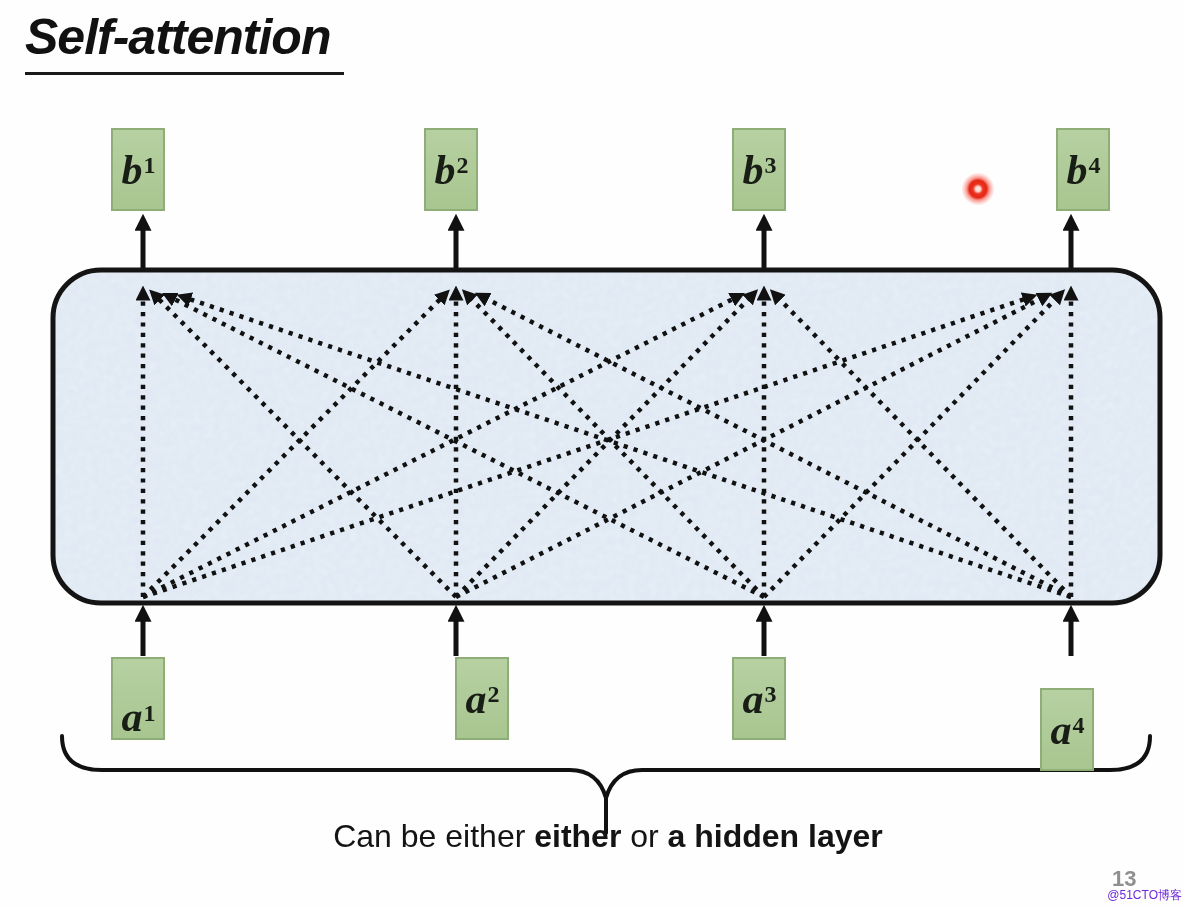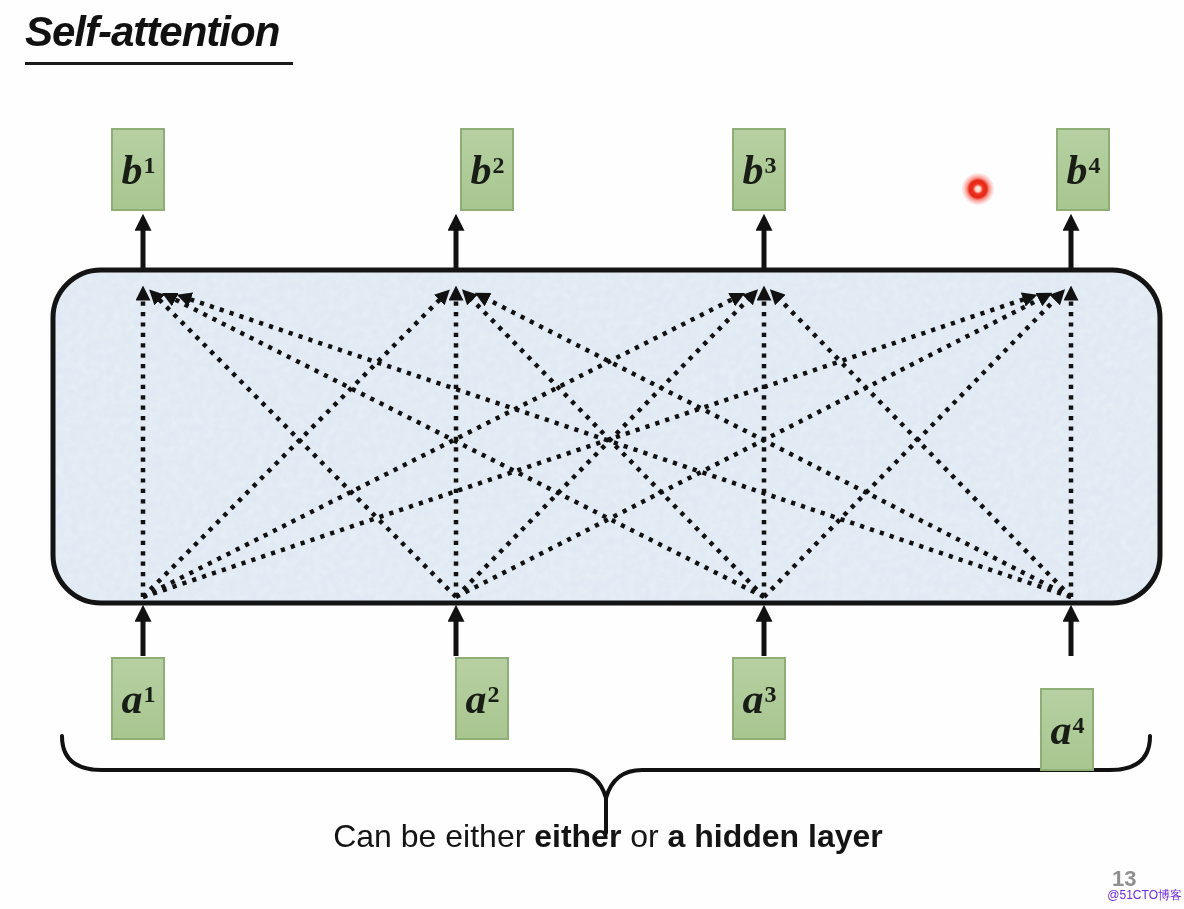--- a/index.html
+++ b/index.html
@@ -8,21 +8,21 @@
     width:1184px;height:909px;
     background:#fefefe;
     overflow:hidden;
     font-family:"Liberation Sans", sans-serif;
   }
   
   #title{
     position:absolute;left:25px;top:8px;
     font-family:"Liberation Sans", sans-serif;
     font-weight:bold;font-style:italic;
-    font-size:42px;color:#111;
+    font-size:50px;color:#111;
     letter-spacing:-1px;
     padding:0 14px 6px 0;
     border-bottom:3px solid #1a1a1a;
   }
   
   #diagram{position:absolute;left:0;top:0;}
   .dotted-edge{
     stroke:var(--arrow,#111);
     stroke-width:4.5;
     stroke-dasharray:4.2 6.2;
@@ -148,31 +148,31 @@
     <g>
       <path class="brace" d="M 62 736 Q 62 770 102 770 L 570 770 Q 598 770 606 798"></path>
       <path class="brace" d="M 1150 736 Q 1150 770 1110 770 L 642 770 Q 614 770 606 798"></path>
       <path class="brace" d="M 606 794 L 606 833"></path>
     </g>
   </svg>
 
   <div class="node" style="left:111px;top:128px;">
     <span class="math"><span class="base">b</span><sup>1</sup></span>
   </div>
-  <div class="node" style="left:424px;top:128px;margin-left:36px;">
+  <div class="node" style="left:424px;top:128px;">
     <span class="math"><span class="base">b</span><sup>2</sup></span>
   </div>
   <div class="node" style="left:732px;top:128px;">
     <span class="math"><span class="base">b</span><sup>3</sup></span>
   </div>
   <div class="node" style="left:1040px;top:128px;margin-left:16px;">
     <span class="math"><span class="base">b</span><sup>4</sup></span>
   </div>
 
-  <div class="node" style="left:111px;top:657px;">
+  <div class="node" style="left:111px;top:657px;align-items:flex-end;">
     <span class="math"><span class="base">a</span><sup>1</sup></span>
   </div>
   <div class="node" style="left:424px;top:657px;margin-left:31px;">
     <span class="math"><span class="base">a</span><sup>2</sup></span>
   </div>
   <div class="node" style="left:732px;top:657px;">
     <span class="math"><span class="base">a</span><sup>3</sup></span>
   </div>
   <div class="node" style="left:1040px;top:688px;">
     <span class="math"><span class="base">a</span><sup>4</sup></span>

